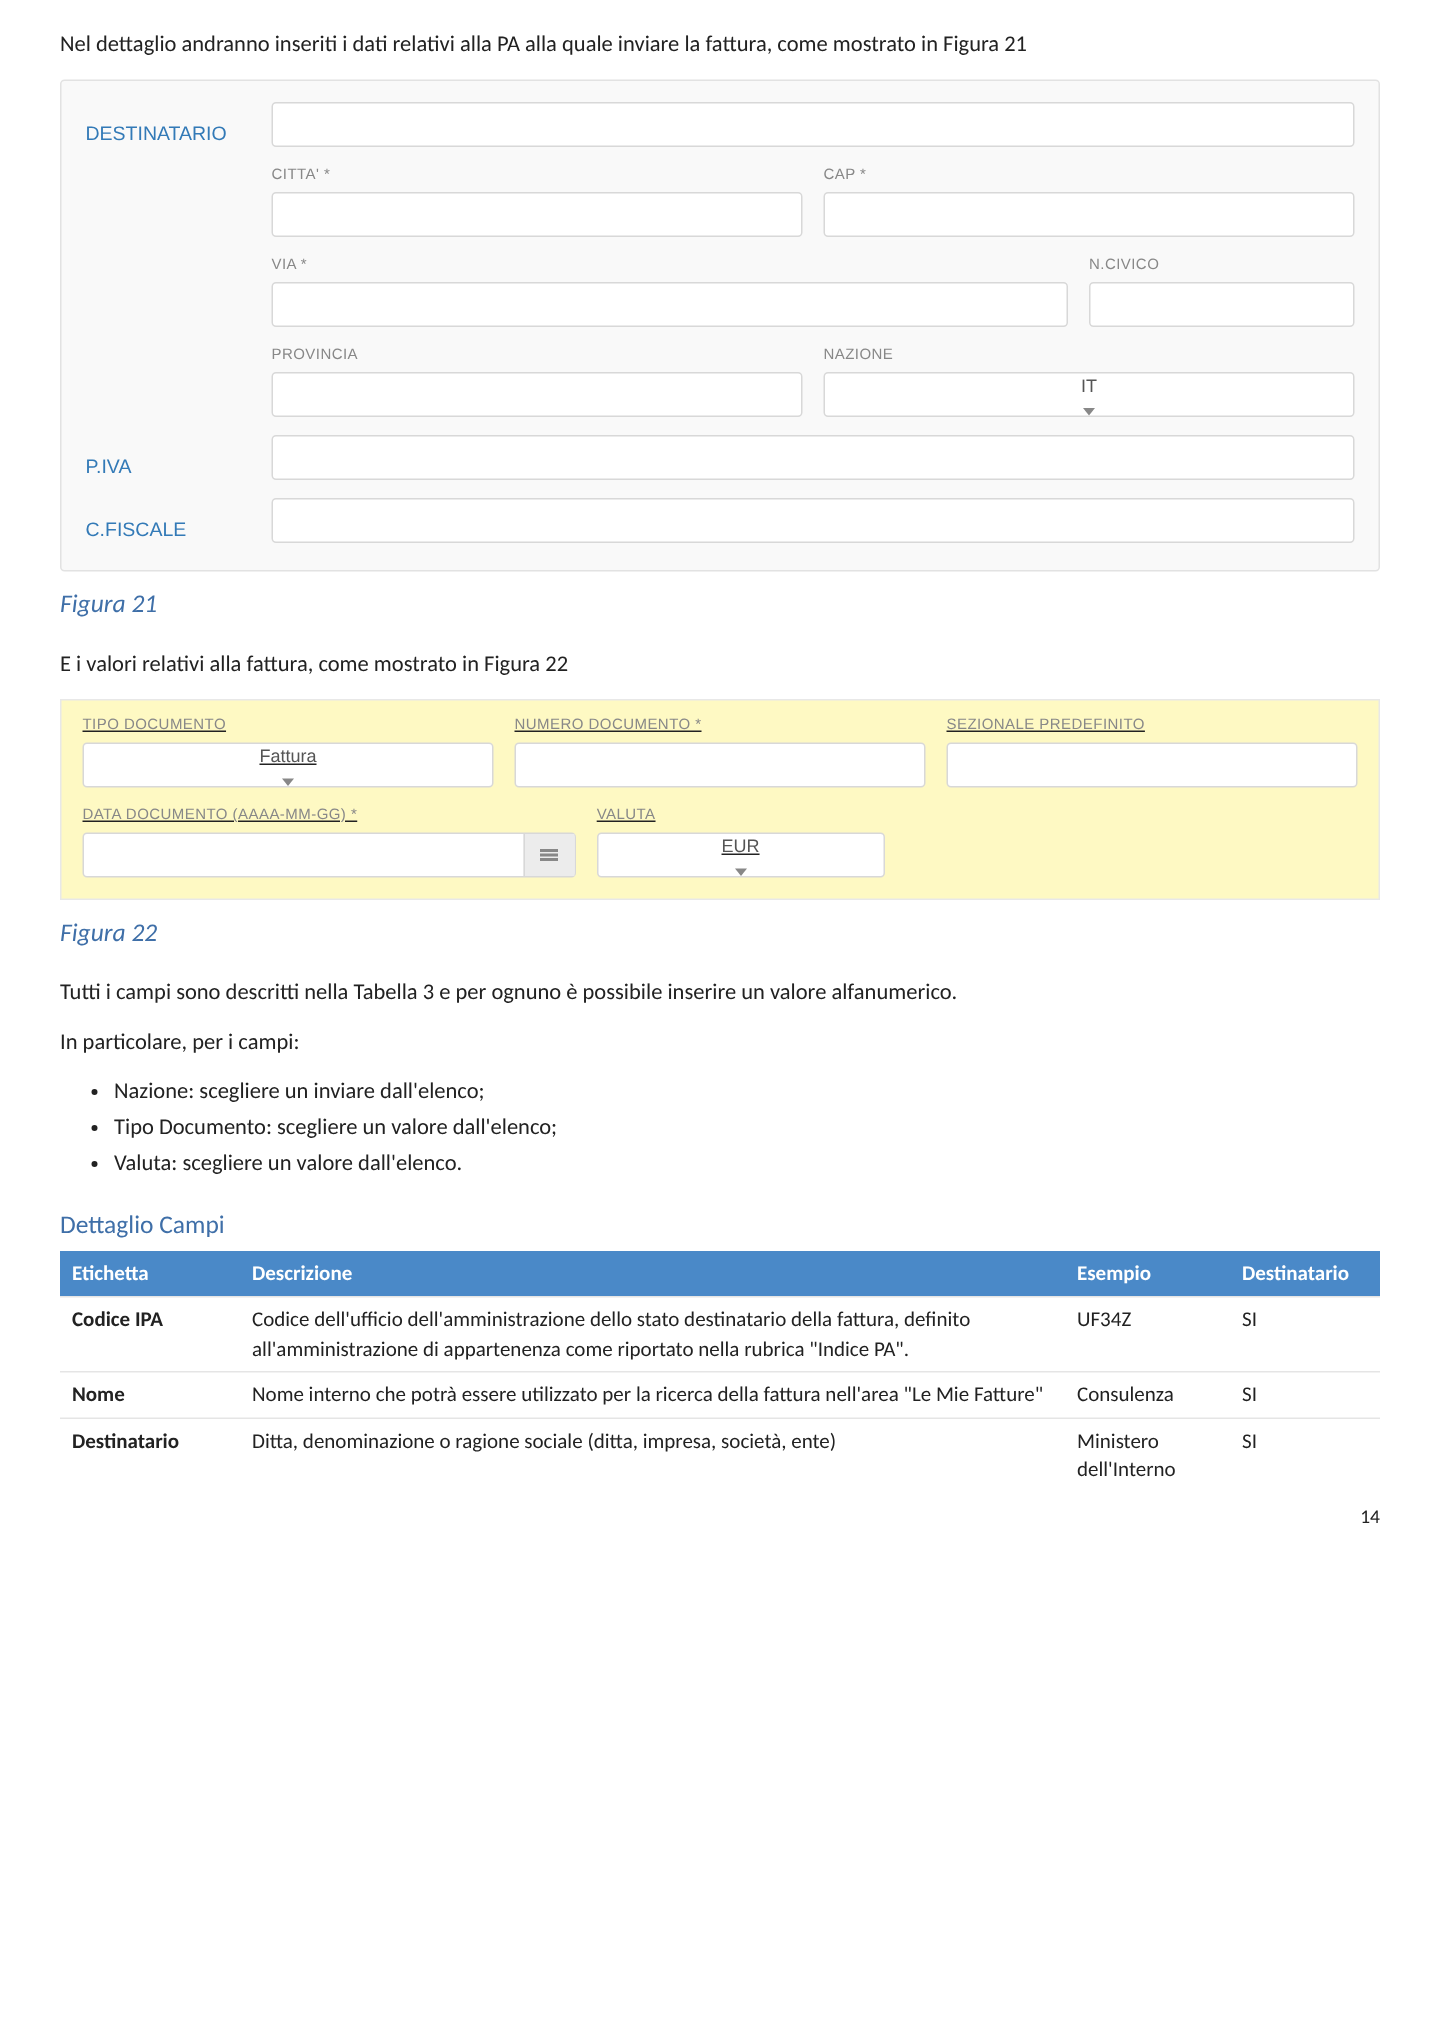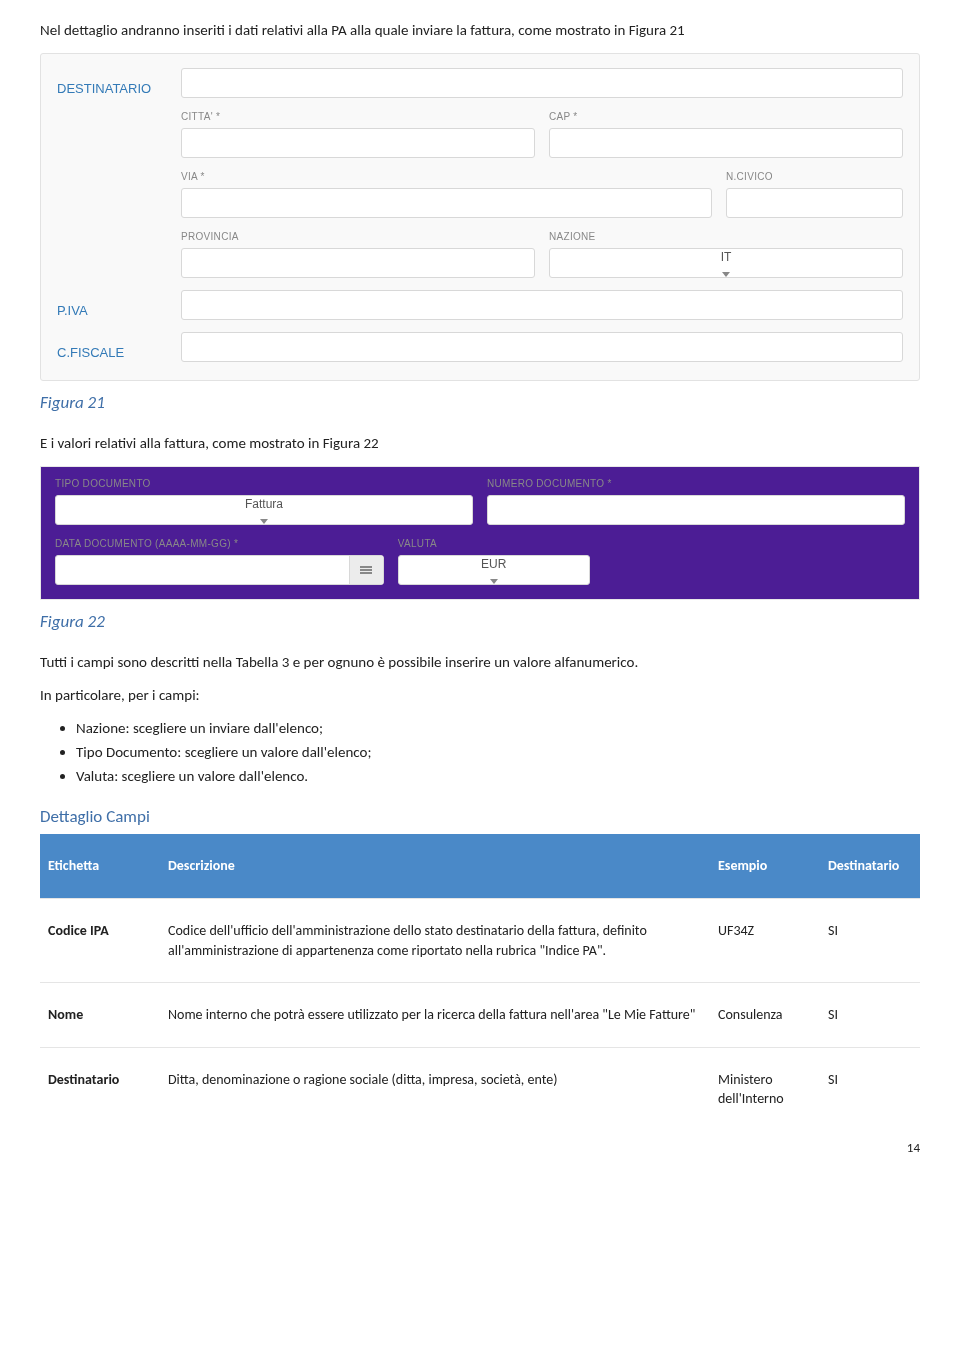--- a/index.html
+++ b/index.html
@@ -54,45 +54,46 @@
     .select-like {
       display: flex; align-items: center; justify-content: space-between;
       height: 30px; border: 1px solid #d8d8d8; border-radius: 3px;
       background: #fff; padding: 0 10px; font-size: 12px; color: #555; flex-direction: column;
     }
     .caret { width: 0; height: 0; border-left: 4px solid transparent; border-right: 4px solid transparent; border-top: 5px solid #888; }
     .side-label { flex: 0 0 110px; color: #337ab7; font-size: 13px; display: flex; align-items: center; }
     
     .form-panel-2 {
       border: 1px solid #e8e8e8;
-      background: #4c1d95;
+      background: #fef9c3;
       padding: 10px 14px 14px 14px;
       margin: 10px 0 8px 0;
       font-family: Helvetica, Arial, sans-serif;
+      text-decoration: underline;
     }
     .input-with-icon {
       display: flex; align-items: center; height: 30px;
       border: 1px solid #d8d8d8; border-radius: 3px; background: #fff;
     }
     .input-with-icon .inner { flex: 1; }
     .input-with-icon .icon-addon {
       width: 34px; height: 100%; display: flex; align-items: center; justify-content: center;
       background: #ececec; border-left: 1px solid #d8d8d8;
     }
     
     table.campi {
       width: 100%;
       border-collapse: collapse;
       font-size: 14px;
       margin-top: 4px;
     }
     table.campi thead tr { background: #4a89c8; color: #fff; }
     table.campi th, table.campi td {
       text-align: left;
-      padding: 22px 8px;
+      padding: 5px 8px;
       vertical-align: top;
     }
     table.campi td.name { font-weight: bold; width: 120px; }
     table.campi td.ex { width: 110px; }
     table.campi td.obb { width: 100px; }
     table.campi tbody tr { border-top: 1px solid #e5e5e5; }
     .page-num { text-align: right; margin-top: 8px; font-size: 13px; }
     .calendar-icon-bars { display: flex; flex-direction: column; gap: 1px; }
     .calendar-icon-bars span { display: block; width: 12px; height: 2px; background: #888; }
   </style>
@@ -173,20 +174,24 @@
   <div class="form-row">
     <div class="form-col">
       <label>TIPO DOCUMENTO</label>
       <div class="select-like">
         <span>Fattura</span>
         <span class="caret"></span>
       </div>
     </div>
     <div class="form-col">
       <label>NUMERO DOCUMENTO *</label>
+      <input class="form-input" style="">
+    </div>
+    <div class="form-col">
+      <label>SEZIONALE PREDEFINITO</label>
       <input class="form-input" style="">
     </div>
   </div>
 
   <div class="form-row" style="margin-bottom:0">
     <div class="form-col" style="flex:1.2">
       <label>DATA DOCUMENTO (aaaa-mm-gg) *</label>
       <div class="input-with-icon">
         <div class="inner"></div>
         <div class="icon-addon">

